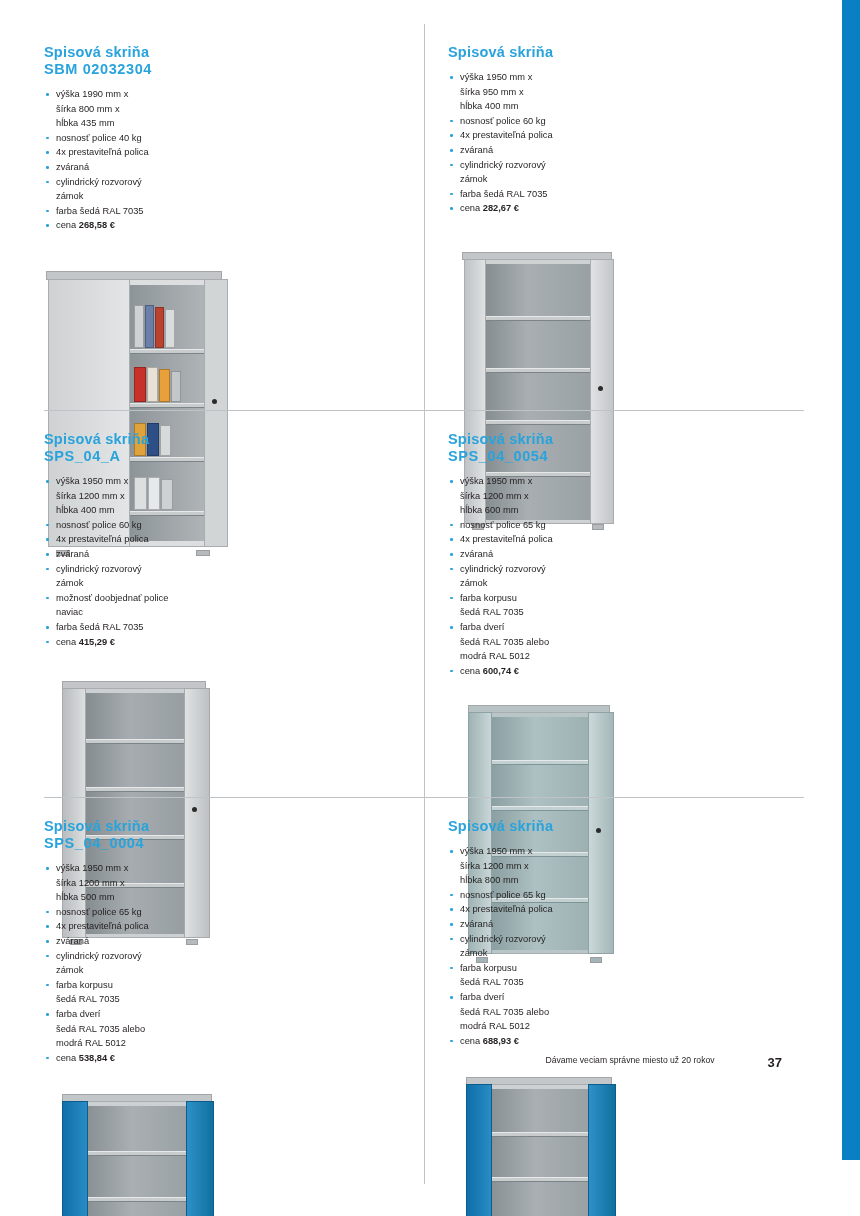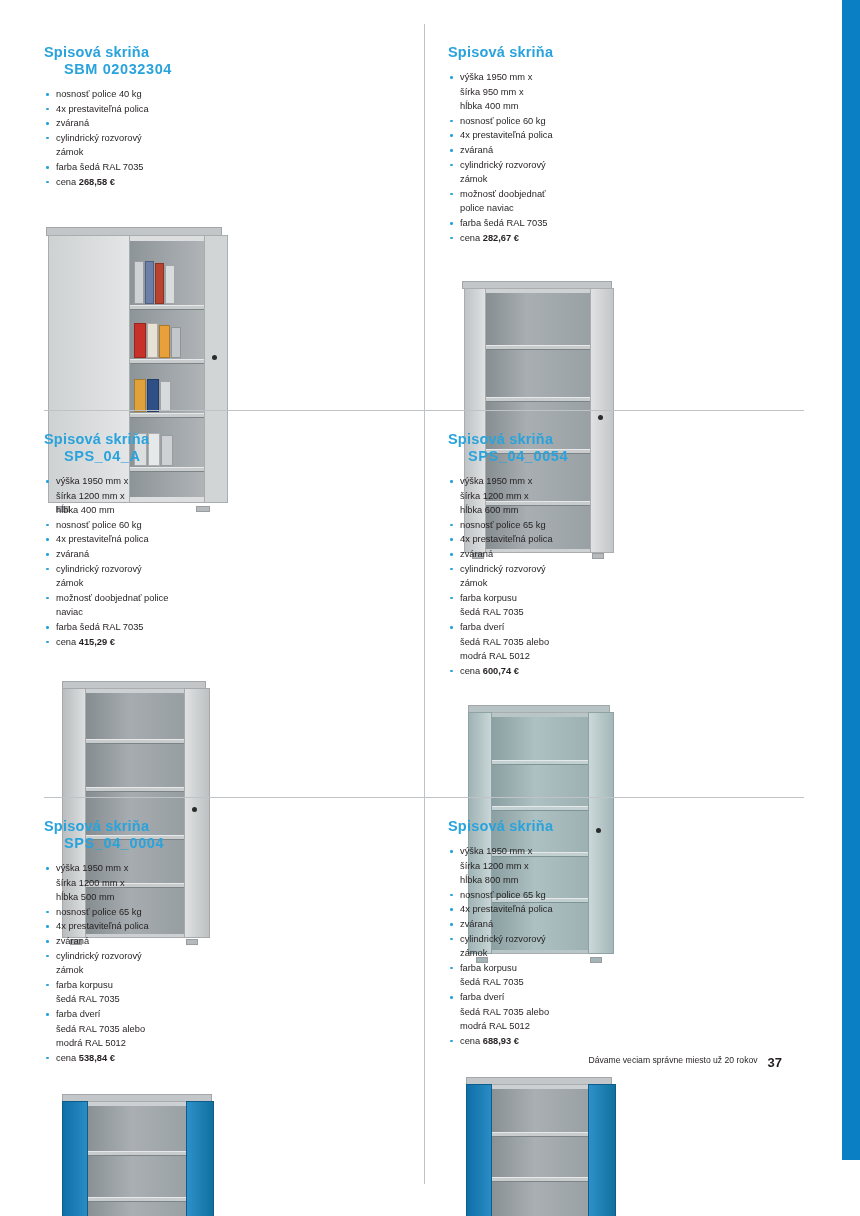--- a/index.html
+++ b/index.html
@@ -66,21 +66,20 @@
     color: #29a3dc;
     font-size: 14.5px;
     font-weight: bold;
     line-height: 17px;
     letter-spacing: 0.2px;
     margin: 0 0 9px 0;
   }
   .title .code {
     display: block;
     letter-spacing: 0.6px;
-    margin-left: 20px;
   }
   ul.specs {
     list-style: none;
     margin: 0;
     padding: 0;
     width: 180px;
   }
   ul.specs li {
     position: relative;
     padding-left: 12px;
@@ -170,39 +169,45 @@
     gap: 10px;
   }
   .footer .tagline {
     font-size: 8.6px;
     color: #231f20;
   }
   .footer .pageno {
     font-size: 13px;
     font-weight: bold;
     color: #231f20;
+    margin-left: 43px;
   }
 </style>
 </head>
 <body>
 
 <div class="edge-strip"></div>
 
 <div class="page">
   <div class="grid">
 
     <div class="row">
       <div class="divider-v"></div>
 
       <div class="cell">
         <div class="title">
           <span>Spisová skriňa</span>
           <span class="code">SBM 02032304</span>
         </div>
         <ul class="specs">
+          <li>
+            <span>výška 1990 mm x</span><br>
+            <span>šírka 800 mm x</span><br>
+            <span>hĺbka 435 mm</span>
+          </li>
           <li><span>nosnosť police 40 kg</span></li>
           <li><span>4x prestaviteľná polica</span></li>
           <li><span>zváraná</span></li>
           <li>
             <span>cylindrický rozvorový</span><br>
             <span>zámok</span>
           </li>
           <li><span>farba šedá RAL 7035</span></li>
           <li>
             <span>cena</span>
@@ -255,24 +260,20 @@
             <span>šírka 950 mm x</span><br>
             <span>hĺbka 400 mm</span>
           </li>
           <li><span>nosnosť police 60 kg</span></li>
           <li><span>4x prestaviteľná polica</span></li>
           <li><span>zváraná</span></li>
           <li>
             <span>cylindrický rozvorový</span><br>
             <span>zámok</span>
           </li>
-          <li>
-            <span>možnosť doobjednať</span><br>
-            <span>police naviac</span>
-          </li>
           <li><span>farba šedá RAL 7035</span></li>
           <li>
             <span>cena</span>
             <b>282,67 €</b>
           </li>
         </ul>
 
         <div class="photo cab" style="width:190px;height:290px;right:6px;top:30px;">
           <div class="cap" style="left:20px;top:6px;width:150px;height:8px;"></div>
           <div class="body" style="left:22px;top:13px;width:146px;height:265px;background:#cfd2d3;"></div>

